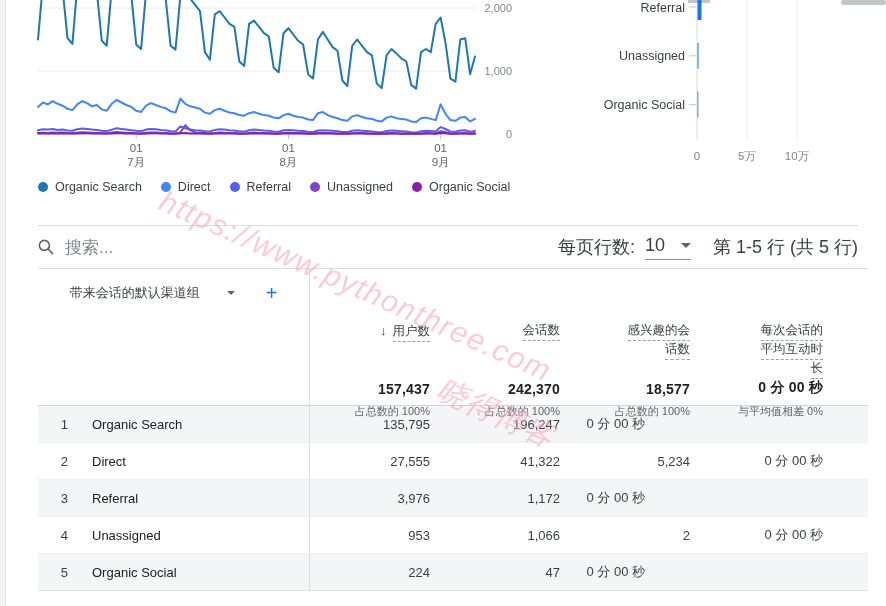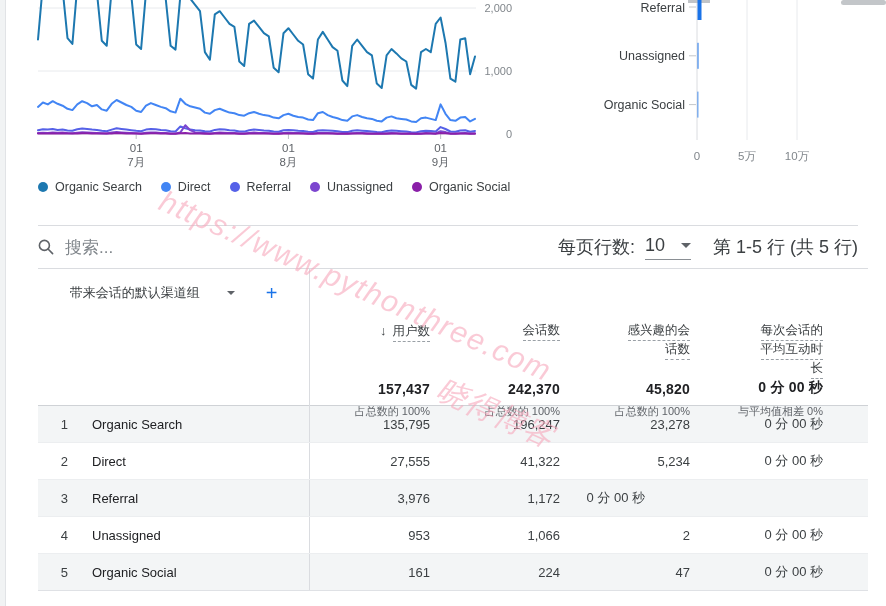--- a/index.html
+++ b/index.html
@@ -185,21 +185,21 @@
         <div class="tval">242,370</div>
         <div class="tsub">占总数的 100%</div>
       </div>
         </div>
         <div class="metric-cell">
           <div class="hdr-lines">
             <div><span class="hline">感兴趣的会</span></div>
             <div><span class="hline">话数</span></div>
           </div>
       <div class="totals">
-        <div class="tval">45,820</div>
+        <div class="tval">18,577</div>
         <div class="tsub">占总数的 100%</div>
       </div>
         </div>
         <div class="metric-cell c-last">
           <div class="hdr-lines">
             <div><span class="hline">每次会话的</span></div>
             <div><span class="hline">平均互动时</span></div>
             <div><span class="hline">长</span></div>
           </div>
       <div class="totals">
@@ -209,21 +209,20 @@
         </div>
       </div>
     <div id="tbody">
         <div class="trow odd">
           <div class="cell c-name">
          <span class="row-num">1</span>
          <span class="row-name">Organic Search</span>
        </div>
        <div class="cell">135,795</div>
        <div class="cell">196,247</div>
-       <div class="cell">23,278</div>
        <div class="cell c-last">0 分 00 秒</div>
         </div>
         <div class="trow">
           <div class="cell c-name">
          <span class="row-num">2</span>
          <span class="row-name">Direct</span>
        </div>
        <div class="cell">27,555</div>
        <div class="cell">41,322</div>
        <div class="cell">5,234</div>
@@ -246,21 +245,20 @@
        <div class="cell">953</div>
        <div class="cell">1,066</div>
        <div class="cell">2</div>
        <div class="cell c-last">0 分 00 秒</div>
         </div>
         <div class="trow odd">
           <div class="cell c-name">
          <span class="row-num">5</span>
          <span class="row-name">Organic Social</span>
        </div>
-       <div class="cell">161</div>
        <div class="cell">224</div>
        <div class="cell">47</div>
        <div class="cell c-last">0 分 00 秒</div>
         </div>
       </div>
   </div>
 
   <div class="watermark">
     <div>https://www.pythonthree.com</div>
     <div class="wm2">晓得博客</div>

